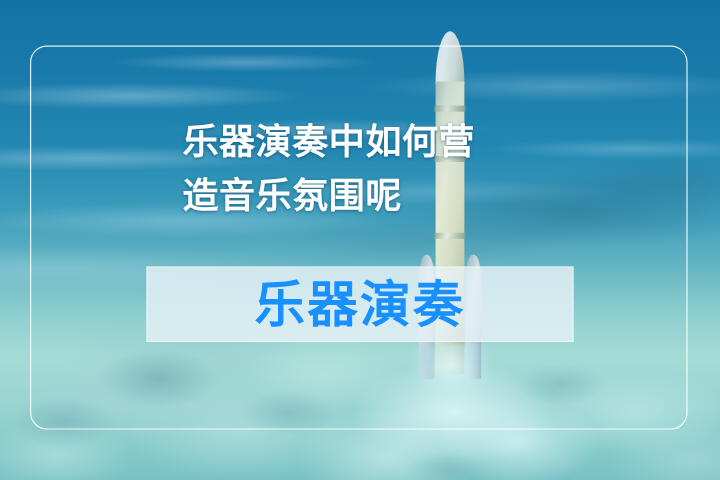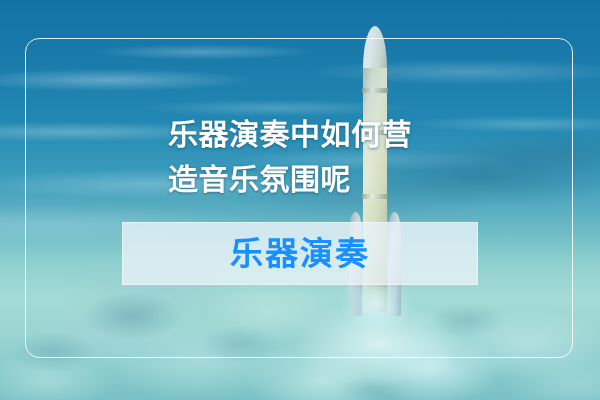--- a/index.html
+++ b/index.html
@@ -164,21 +164,21 @@
     pointer-events: none;
   }
 
   
 
   .headline {
     position: absolute;
     left: 152px;
     top: 96px;
     width: 300px;
-    margin: 16px;
+    margin: 0;
     font-size: 30px;
     font-weight: bold;
     line-height: 45px;
     letter-spacing: .5px;
     color: #ffffff;
     text-shadow: 0 1px 3px rgba(10,60,90,.55);
     white-space: pre-line;
   }
 
   
@@ -190,21 +190,21 @@
     width: 356px;
     height: 63px;
     display: flex;
     align-items: center;
     justify-content: center;
     background: rgba(233,243,247,.80);
     box-shadow: 0 0 0 1px rgba(255,255,255,.45) inset;
   }
 
   .keyword-text {
-    font-size: 33px;
+    font-size: 42px;
     font-weight: bold;
     letter-spacing: 2px;
     color: #1890ff;
     line-height: 1;
   }
 </style>
 </head>
 <body>
 
 <div id="stage">

